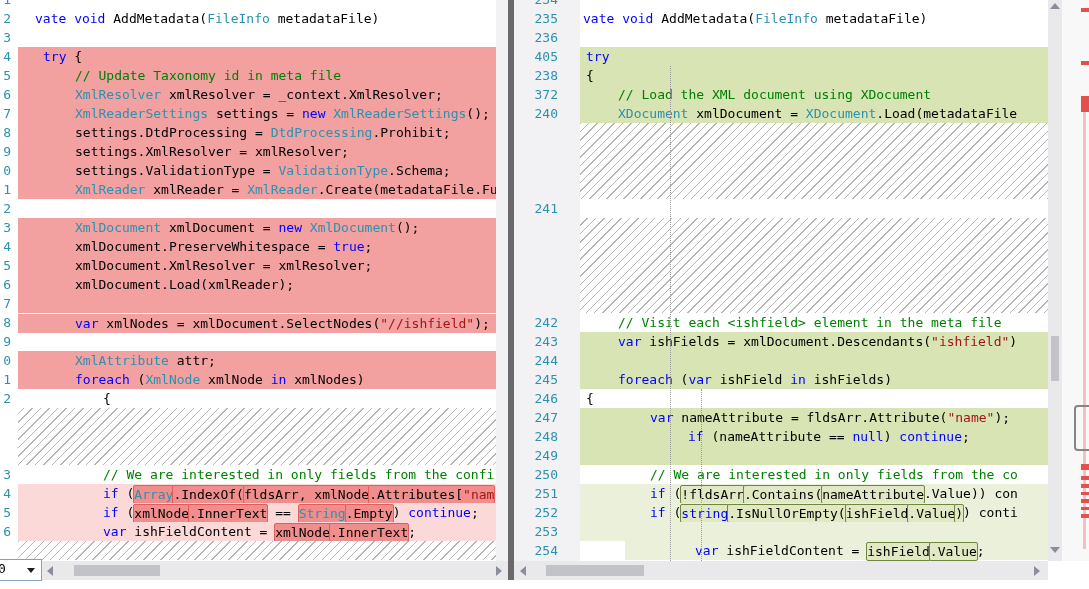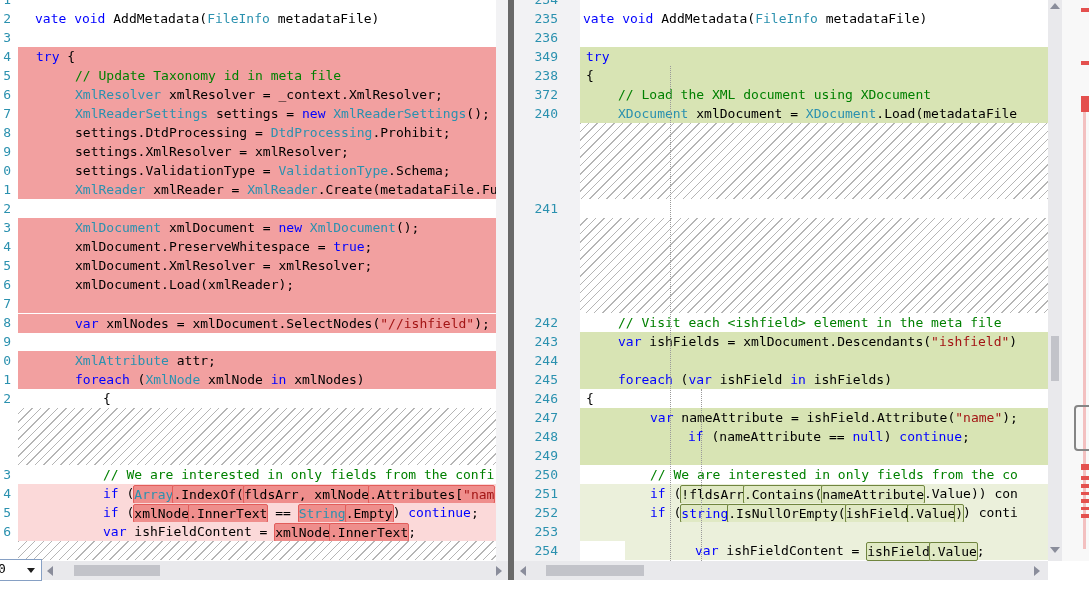--- a/index.html
+++ b/index.html
@@ -89,21 +89,21 @@
         <div class="lnum" style="top: 389px;">2</div>
         <div class="lnum" style="top: 465px;">3</div>
         <div class="lnum" style="top: 484px;">4</div>
         <div class="lnum" style="top: 503px;">5</div>
         <div class="lnum" style="top: 522px;">6</div>
       </div>
     <div class="rows">
         <div class="crow bg-white" style="top: -10px; padding-left: 0px;"></div>
         <div class="crow bg-white" style="top: 9px; padding-left: 17px;"><span class="kw">vate void</span><span class="pl"> AddMetadata(</span><span class="ty">FileInfo</span><span class="pl"> metadataFile)</span></div>
         <div class="crow bg-white" style="top: 28px; padding-left: 17px;"></div>
-        <div class="crow bg-red" style="top: 47px; padding-left: 18px;"><span class="kw">try</span><span class="pl"> {</span></div>
+        <div class="crow bg-red" style="top: 47px; padding-left: 25px;"><span class="kw">try</span><span class="pl"> {</span></div>
         <div class="crow bg-red" style="top: 66px; padding-left: 57px;"><span class="cm">// Update Taxonomy id in meta file</span></div>
         <div class="crow bg-red" style="top: 85px; padding-left: 57px;"><span class="ty">XmlResolver</span><span class="pl"> xmlResolver = _context.XmlResolver;</span></div>
         <div class="crow bg-red" style="top: 104px; padding-left: 57px;"><span class="ty">XmlReaderSettings</span><span class="pl"> settings = </span><span class="kw">new</span><span class="pl"> </span><span class="ty">XmlReaderSettings</span><span class="pl">();</span></div>
         <div class="crow bg-red" style="top: 123px; padding-left: 57px;"><span class="pl">settings.DtdProcessing = </span><span class="ty">DtdProcessing</span><span class="pl">.Prohibit;</span></div>
         <div class="crow bg-red" style="top: 142px; padding-left: 57px;"><span class="pl">settings.XmlResolver = xmlResolver;</span></div>
         <div class="crow bg-red" style="top: 161px; padding-left: 57px;"><span class="pl">settings.ValidationType = </span><span class="ty">ValidationType</span><span class="pl">.Schema;</span></div>
         <div class="crow bg-red" style="top: 180px; padding-left: 57px;"><span class="ty">XmlReader</span><span class="pl"> xmlReader = </span><span class="ty">XmlReader</span><span class="pl">.Create(metadataFile.Fu</span></div>
         <div class="crow bg-white" style="top: 199px; padding-left: 57px;"></div>
         <div class="crow bg-red" style="top: 218px; padding-left: 57px;"><span class="ty">XmlDocument</span><span class="pl"> xmlDocument = </span><span class="kw">new</span><span class="pl"> </span><span class="ty">XmlDocument</span><span class="pl">();</span></div>
         <div class="crow bg-red" style="top: 237px; padding-left: 57px;"><span class="pl">xmlDocument.PreserveWhitespace = </span><span class="kw">true</span><span class="pl">;</span></div>
@@ -126,21 +126,21 @@
       </div>
   </div>
 
   <div id="splitter"></div>
 
   <div class="pane" id="pane-right">
     <div class="gutter">
         <div class="lnum" style="top: -10px;">234</div>
         <div class="lnum" style="top: 9px;">235</div>
         <div class="lnum" style="top: 28px;">236</div>
-        <div class="lnum" style="top: 47px;">349</div>
+        <div class="lnum" style="top: 47px;">405</div>
         <div class="lnum" style="top: 66px;">238</div>
         <div class="lnum" style="top: 85px;">372</div>
         <div class="lnum" style="top: 104px;">240</div>
         <div class="lnum" style="top: 199px;">241</div>
         <div class="lnum" style="top: 313px;">242</div>
         <div class="lnum" style="top: 332px;">243</div>
         <div class="lnum" style="top: 351px;">244</div>
         <div class="lnum" style="top: 370px;">245</div>
         <div class="lnum" style="top: 389px;">246</div>
         <div class="lnum" style="top: 408px;">247</div>
@@ -170,21 +170,21 @@
         <div class="crow bg-hatch" style="top: 218px;"></div>
         <div class="crow bg-hatch" style="top: 237px;"></div>
         <div class="crow bg-hatch" style="top: 256px;"></div>
         <div class="crow bg-hatch" style="top: 275px;"></div>
         <div class="crow bg-hatch" style="top: 294px;"></div>
         <div class="crow bg-white" style="top: 313px; padding-left: 38px;"><span class="cm">// Visit each &lt;ishfield&gt; element in the meta file</span></div>
         <div class="crow bg-green" style="top: 332px; padding-left: 38px;"><span class="kw">var</span><span class="pl"> ishFields = xmlDocument.Descendants(</span><span class="st">"ishfield"</span><span class="pl">)</span></div>
         <div class="crow bg-green" style="top: 351px; padding-left: 38px;"></div>
         <div class="crow bg-green" style="top: 370px; padding-left: 38px;"><span class="kw">foreach</span><span class="pl"> (</span><span class="kw">var</span><span class="pl"> ishField </span><span class="kw">in</span><span class="pl"> ishFields)</span></div>
         <div class="crow bg-white" style="top: 389px; padding-left: 6px;"><span class="pl">{</span></div>
-        <div class="crow bg-green" style="top: 408px; padding-left: 70px;"><span class="kw">var</span><span class="pl"> nameAttribute = ishField.Attribute(</span><span class="st">"name"</span><span class="pl">);</span></div>
+        <div class="crow bg-green" style="top: 408px; padding-left: 70px;"><span class="kw">var</span><span class="pl"> nameAttribute = fldsArr.Attribute(</span><span class="st">"name"</span><span class="pl">);</span></div>
         <div class="crow bg-green" style="top: 427px; padding-left: 108px;"><span class="kw">if</span><span class="pl"> (nameAttribute == </span><span class="kw">null</span><span class="pl">) </span><span class="kw">continue</span><span class="pl">;</span></div>
         <div class="crow bg-green" style="top: 446px; padding-left: 70px;"></div>
         <div class="crow bg-white" style="top: 465px; padding-left: 70px;"><span class="cm">// We are interested in only fields from the co</span></div>
         <div class="crow bg-lgreen" style="top: 484px; padding-left: 70px;"><span class="kw">if</span><span class="pl"> (</span><span class="wbox wbox-green"><span class="pl">!fldsArr</span></span><span class="wbox wbox-green"><span class="pl">.Contains(</span></span><span class="wbox wbox-green"><span class="pl">nameAttribute</span></span><span class="pl">.Value)) con</span></div>
         <div class="crow bg-lgreen" style="top: 503px; padding-left: 70px;"><span class="kw">if</span><span class="pl"> (</span><span class="wbox wbox-green"><span class="kw">string</span></span><span class="wbox wbox-green"><span class="pl">.IsNullOrEmpty(</span></span><span class="wbox wbox-green"><span class="pl">ishField</span></span><span class="wbox wbox-green"><span class="pl">.Value</span></span><span class="wbox wbox-green"><span class="pl">)</span></span><span class="pl">) conti</span></div>
         <div class="crow bg-lgreen" style="top: 522px; padding-left: 70px;"></div>
         <div class="crow bg-lgreen" style="top: 541px; padding-left: 70px; margin-left: 45px;"><span class="kw">var</span><span class="pl"> ishFieldContent = </span><span class="wbox wbox-green"><span class="pl">ishField</span></span><span class="wbox wbox-green"><span class="pl">.Value</span></span><span class="pl">;</span></div>
       </div>
   </div>
 

